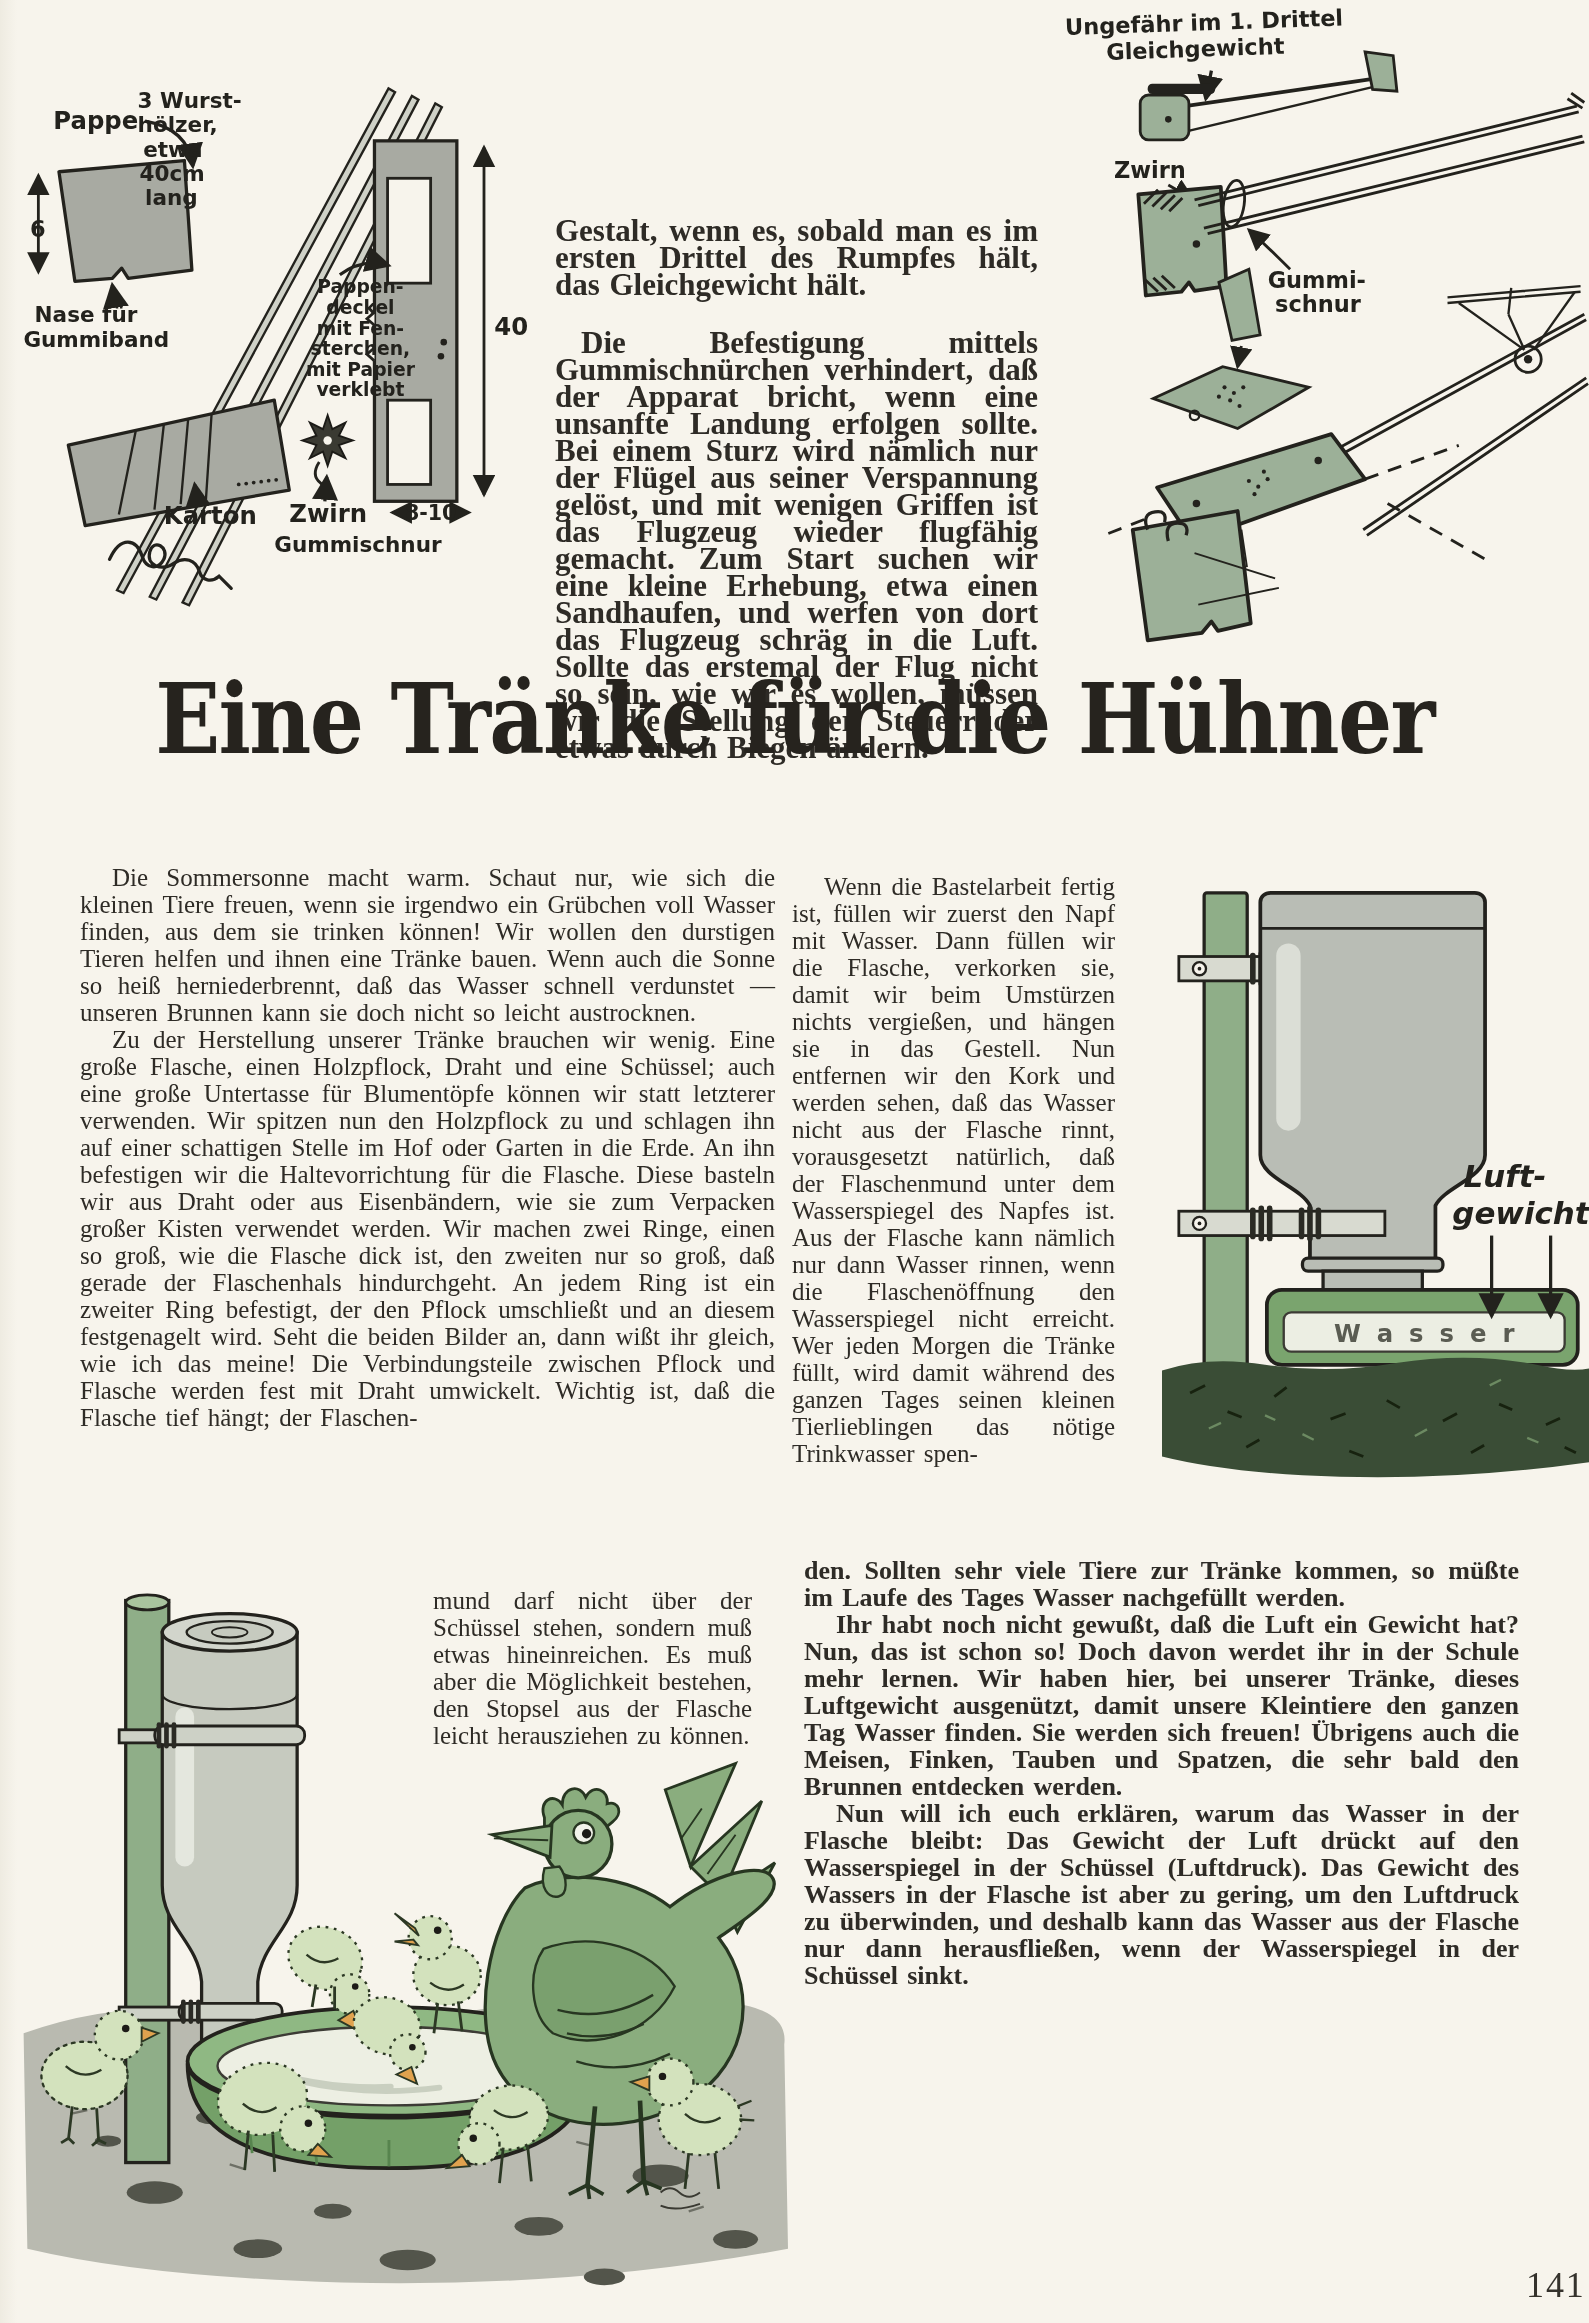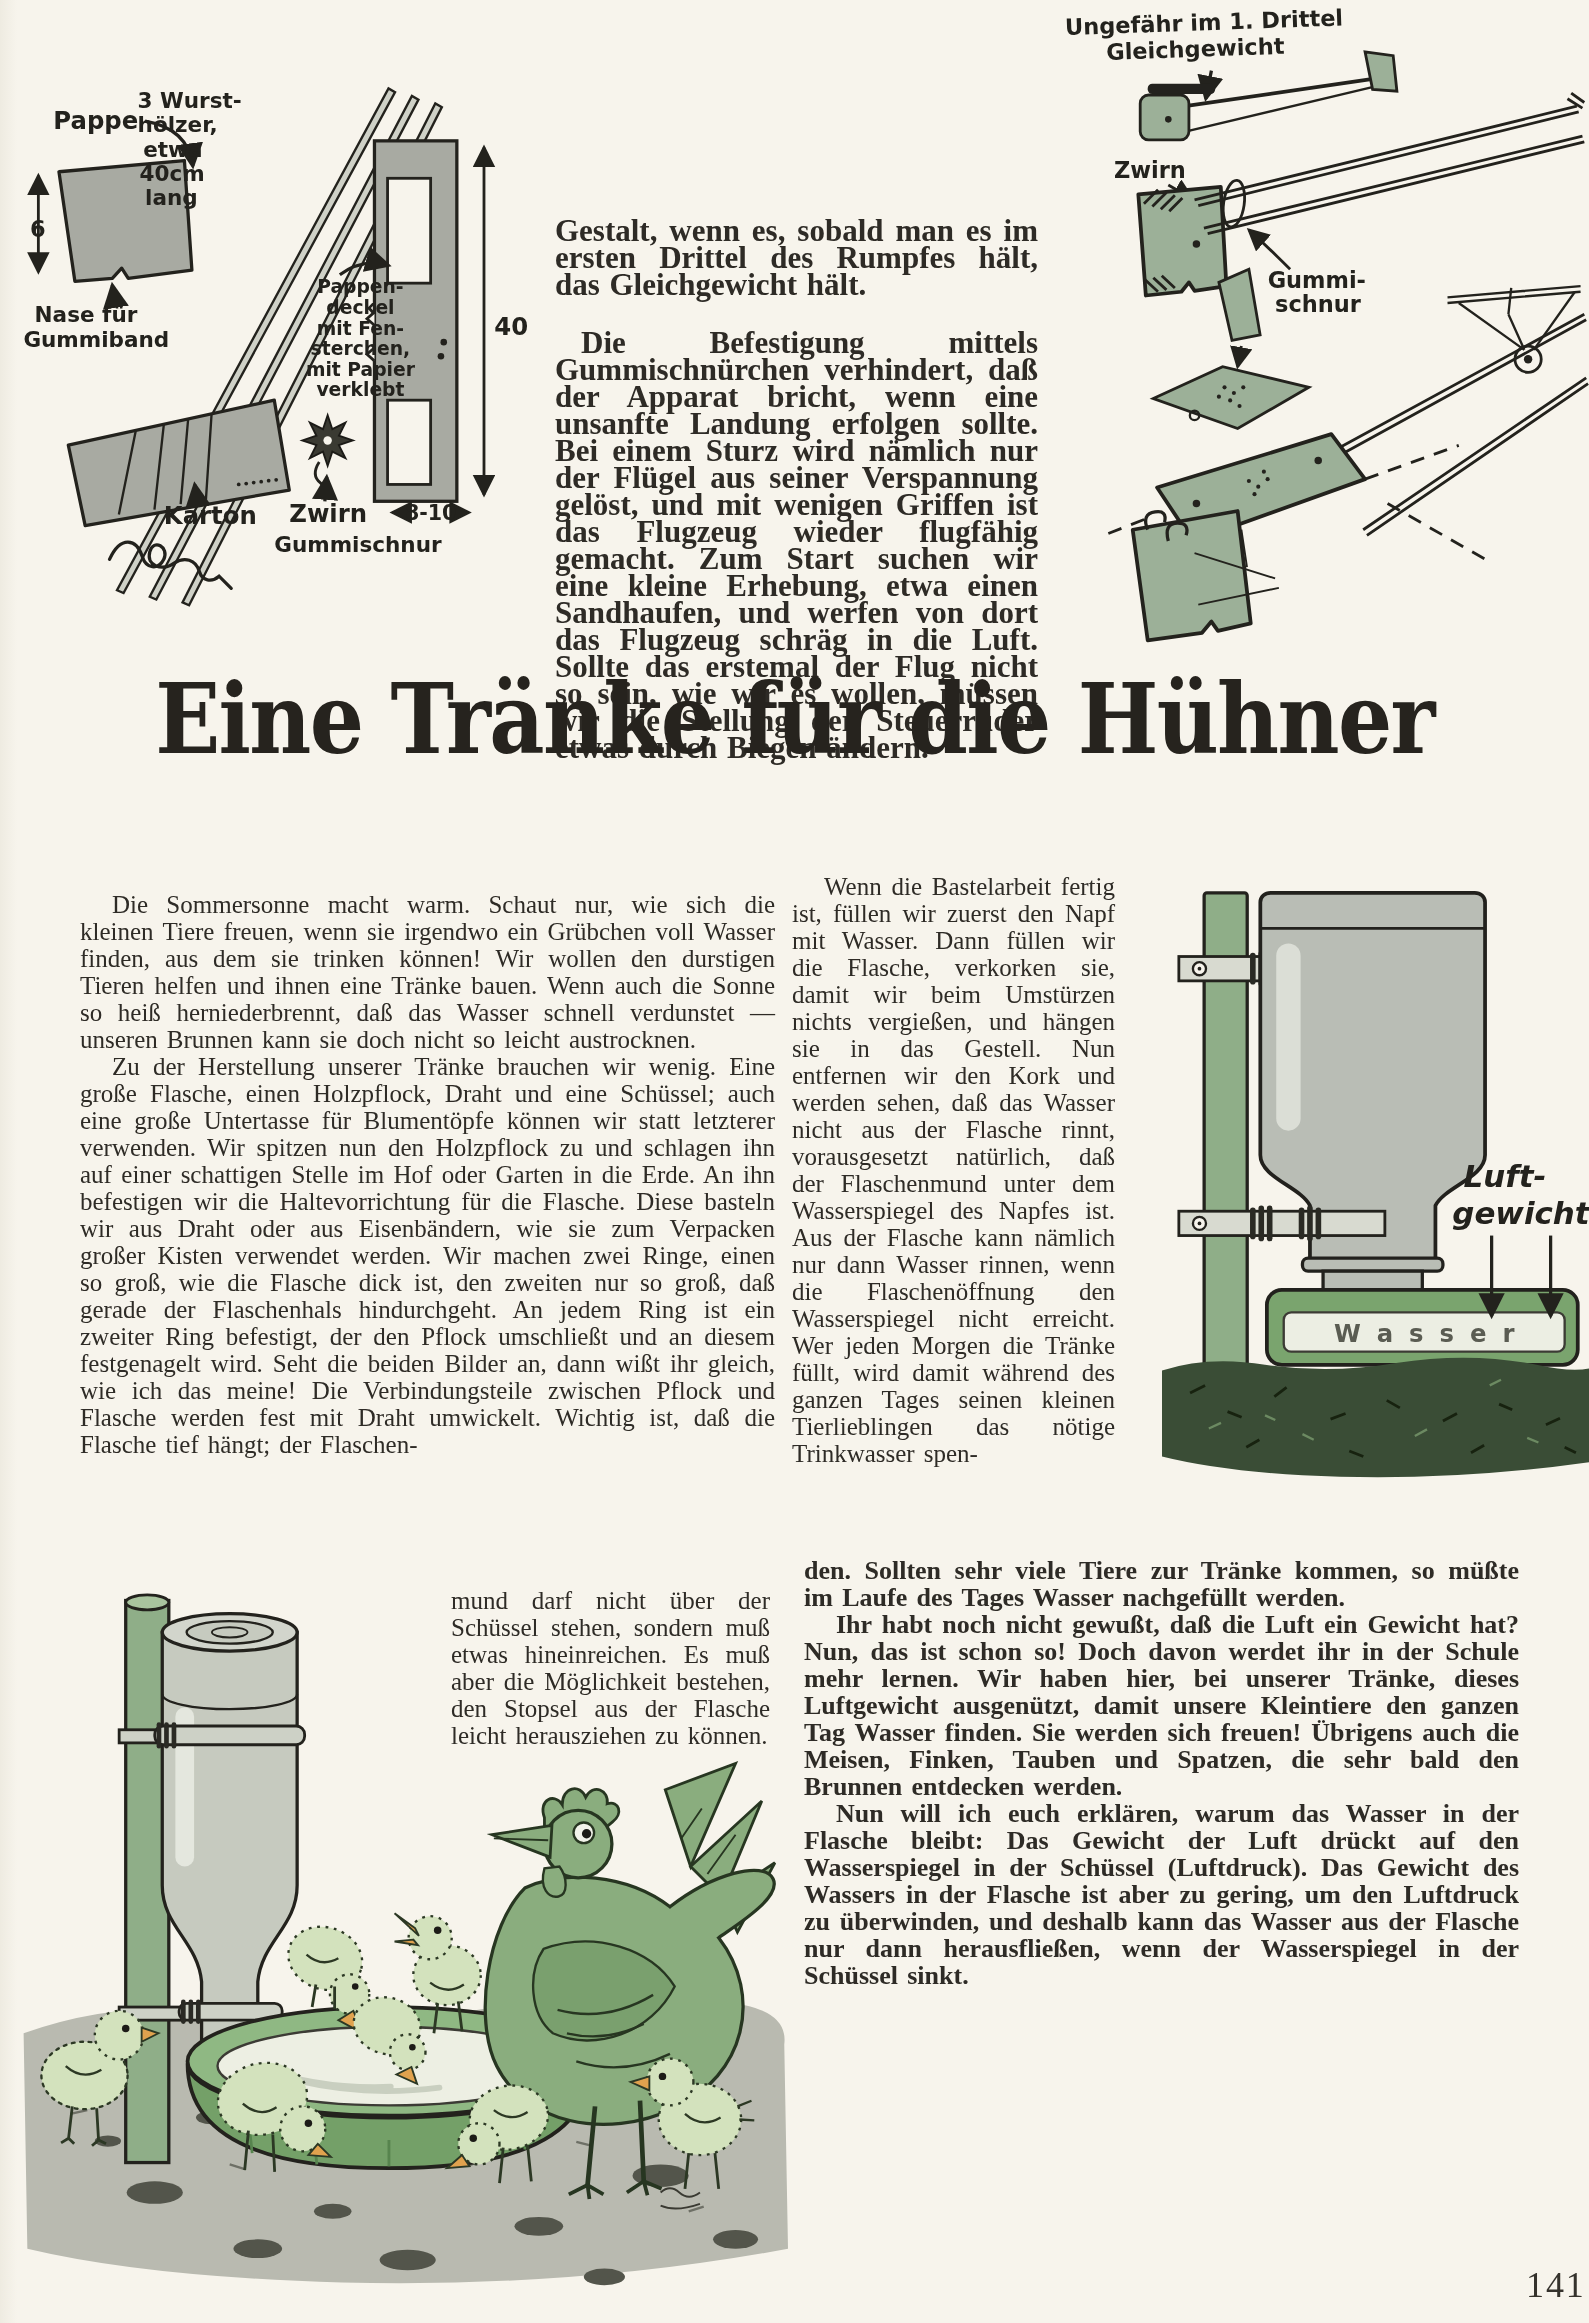--- a/index.html
+++ b/index.html
@@ -203,25 +203,25 @@
     <g>
       <path class="ln" d="M420,312 L562,300 M420,318 L562,306" stroke-width="2.5"></path>
       <path class="ln" d="M488,302 L485,330 M432,318 L502,368 M556,306 L512,368 M485,330 L502,368" stroke-width="2.5"></path>
       <circle cx="506" cy="378" r="14" fill="none" stroke="#23221d" stroke-width="3"></circle>
       <circle cx="506" cy="378" r="4.5" fill="#23221d"></circle>
     </g>
   </svg>
 
   <div class="abs headline" style="left:0;top:667px;">Eine Tränke für die Hühner</div>
 
-  <div class="abs body-text" style="left:80px;top:891px;width:695px;font-family:Liberation Serif, serif;">
+  <div class="abs body-text" style="left:80px;top:864px;width:695px;font-family:Liberation Serif, serif;">
     <p class="ind">Die Sommersonne macht warm. Schaut nur, wie sich die kleinen Tiere freuen, wenn sie irgendwo ein Grübchen voll Wasser finden, aus dem sie trinken können! Wir wollen den durstigen Tieren helfen und ihnen eine Tränke bauen. Wenn auch die Sonne so heiß herniederbrennt, daß das Wasser schnell verdunstet — unseren Brunnen kann sie doch nicht so leicht austrocknen.</p>
     <p class="ind">Zu der Herstellung unserer Tränke brauchen wir wenig. Eine große Flasche, einen Holzpflock, Draht und eine Schüssel; auch eine große Untertasse für Blumentöpfe können wir statt letzterer verwenden. Wir spitzen nun den Holzpflock zu und schlagen ihn auf einer schattigen Stelle im Hof oder Garten in die Erde. An ihn befestigen wir die Haltevorrichtung für die Flasche. Diese basteln wir aus Draht oder aus Eisenbändern, wie sie zum Verpacken großer Kisten verwendet werden. Wir machen zwei Ringe, einen so groß, wie die Flasche dick ist, den zweiten nur so groß, daß gerade der Flaschenhals hindurchgeht. An jedem Ring ist ein zweiter Ring befestigt, der den Pflock umschließt und an diesem festgenagelt wird. Seht die beiden Bilder an, dann wißt ihr gleich, wie ich das meine! Die Verbindungsteile zwischen Pflock und Flasche werden fest mit Draht umwickelt. Wichtig ist, daß die Flasche tief hängt; der Flaschen-</p>
   </div>
-  <div class="abs body-text" style="left:433px;top:1587px;width:319px;margin-left:18px;">
+  <div class="abs body-text" style="left:433px;top:1587px;width:319px;">
     <p>mund darf nicht über der Schüssel stehen, sondern muß etwas hineinreichen. Es muß aber die Möglichkeit bestehen, den Stopsel aus der Flasche leicht herausziehen zu können.</p>
   </div>
 
   <div class="abs body-text" style="left:792px;top:873px;width:323px;">
     <p class="ind">Wenn die Bastelarbeit fertig ist, füllen wir zuerst den Napf mit Wasser. Dann füllen wir die Flasche, verkorken sie, damit wir beim Umstürzen nichts vergießen, und hängen sie in das Gestell. Nun entfernen wir den Kork und werden sehen, daß das Wasser nicht aus der Flasche rinnt, vorausgesetzt natürlich, daß der Flaschenmund unter dem Wasserspiegel des Napfes ist. Aus der Flasche kann nämlich nur dann Wasser rinnen, wenn die Flaschenöffnung den Wasserspiegel nicht erreicht. Wer jeden Morgen die Tränke füllt, wird damit während des ganzen Tages seinen kleinen Tierlieblingen das nötige Trinkwasser spen-</p>
   </div>
   <div class="abs body-text" style="left:804px;top:1557px;width:715px;font-size:26px;font-weight:bold;">
     <p>den. Sollten sehr viele Tiere zur Tränke kommen, so müßte im Laufe des Tages Wasser nachgefüllt werden.</p>
     <p class="ind">Ihr habt noch nicht gewußt, daß die Luft ein Gewicht hat? Nun, das ist schon so! Doch davon werdet ihr in der Schule mehr lernen. Wir haben hier, bei unserer Tränke, dieses Luftgewicht ausgenützt, damit unsere Kleintiere den ganzen Tag Wasser finden. Sie werden sich freuen! Übrigens auch die Meisen, Finken, Tauben und Spatzen, die sehr bald den Brunnen entdecken werden.</p>
     <p class="ind">Nun will ich euch erklären, warum das Wasser in der Flasche bleibt: Das Gewicht der Luft drückt auf den Wasserspiegel in der Schüssel (Luftdruck). Das Gewicht des Wassers in der Flasche ist aber zu gering, um den Luftdruck zu überwinden, und deshalb kann das Wasser aus der Flasche nur dann herausfließen, wenn der Wasserspiegel in der Schüssel sinkt.</p>

